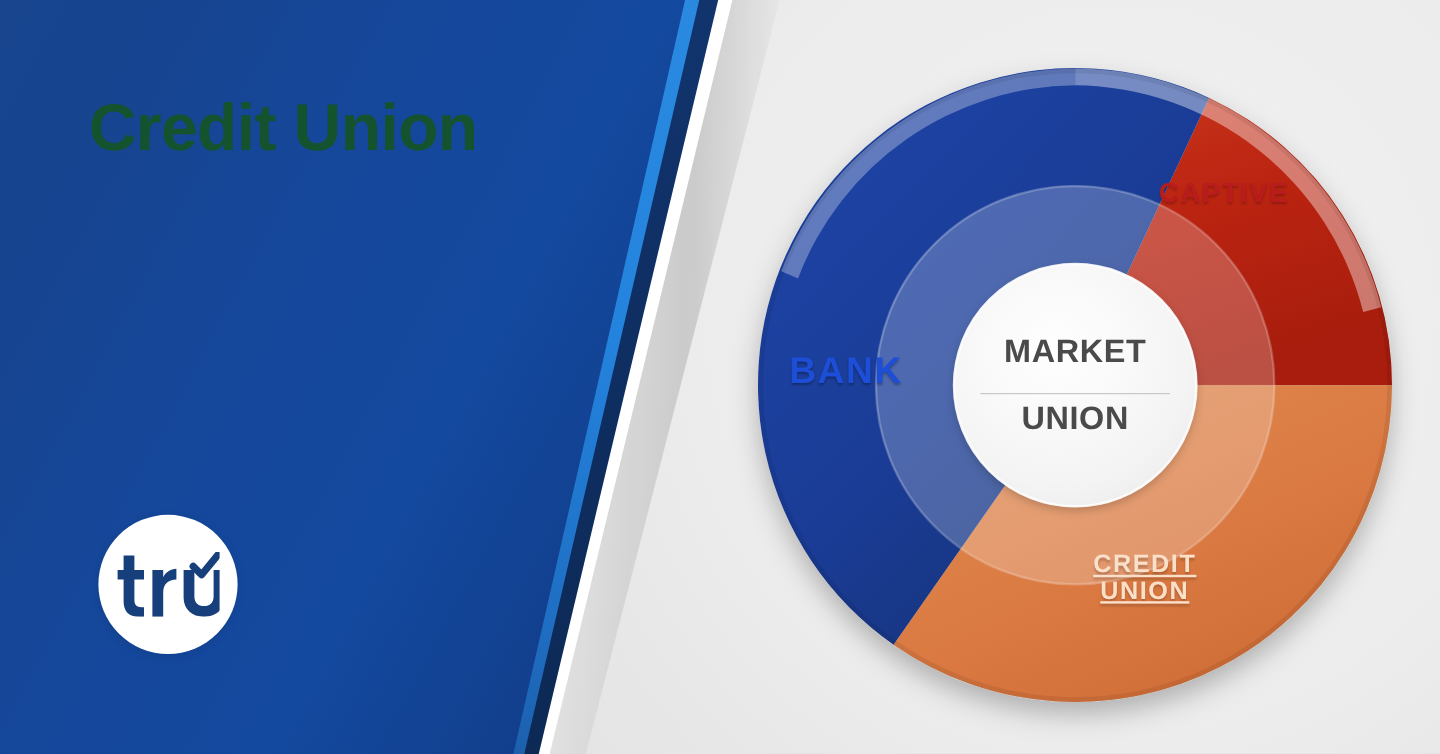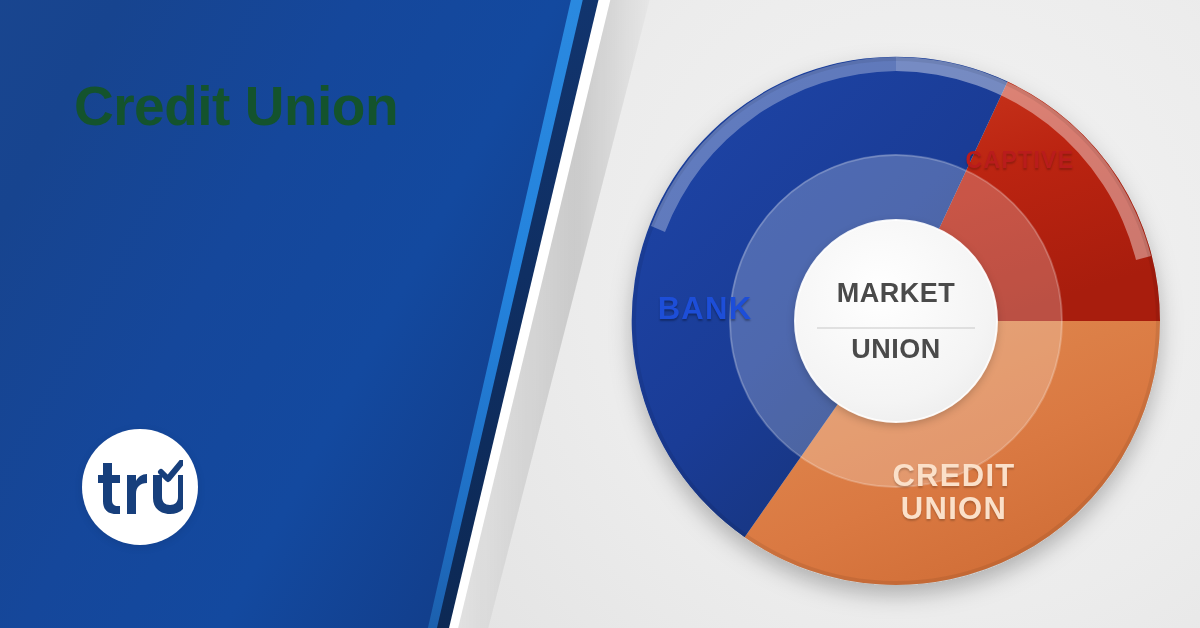--- a/index.html
+++ b/index.html
@@ -94,22 +94,22 @@
   }
   .lbl-captive{
     left:294px;top:92px;width:190px;font-size:23px;
     color:#b91c1c;text-shadow:0 2px 2px rgba(0,0,0,.22);
   }
   .lbl-bank{
     left:4px;top:237px;width:140px;font-size:31px;
     color:#1d4ed8;text-shadow:0 2px 2px rgba(0,0,0,.30);
   }
   .lbl-cu{
-    left:218px;top:404px;width:210px;font-size:31px;
-    color:#fbe0c9;text-shadow:0 2px 2px rgba(0,0,0,.20);
+    left:218px;top:404px;width:210px;font-size:21px;
+    color:#fbe0c9;text-shadow:0 2px 2px rgba(0,0,0,.20);text-decoration:underline;
   }
 </style>
 </head>
 <body>
 
 <div id="stage">
 
   <div class="bg-right"></div>
 
   <div class="chart">

